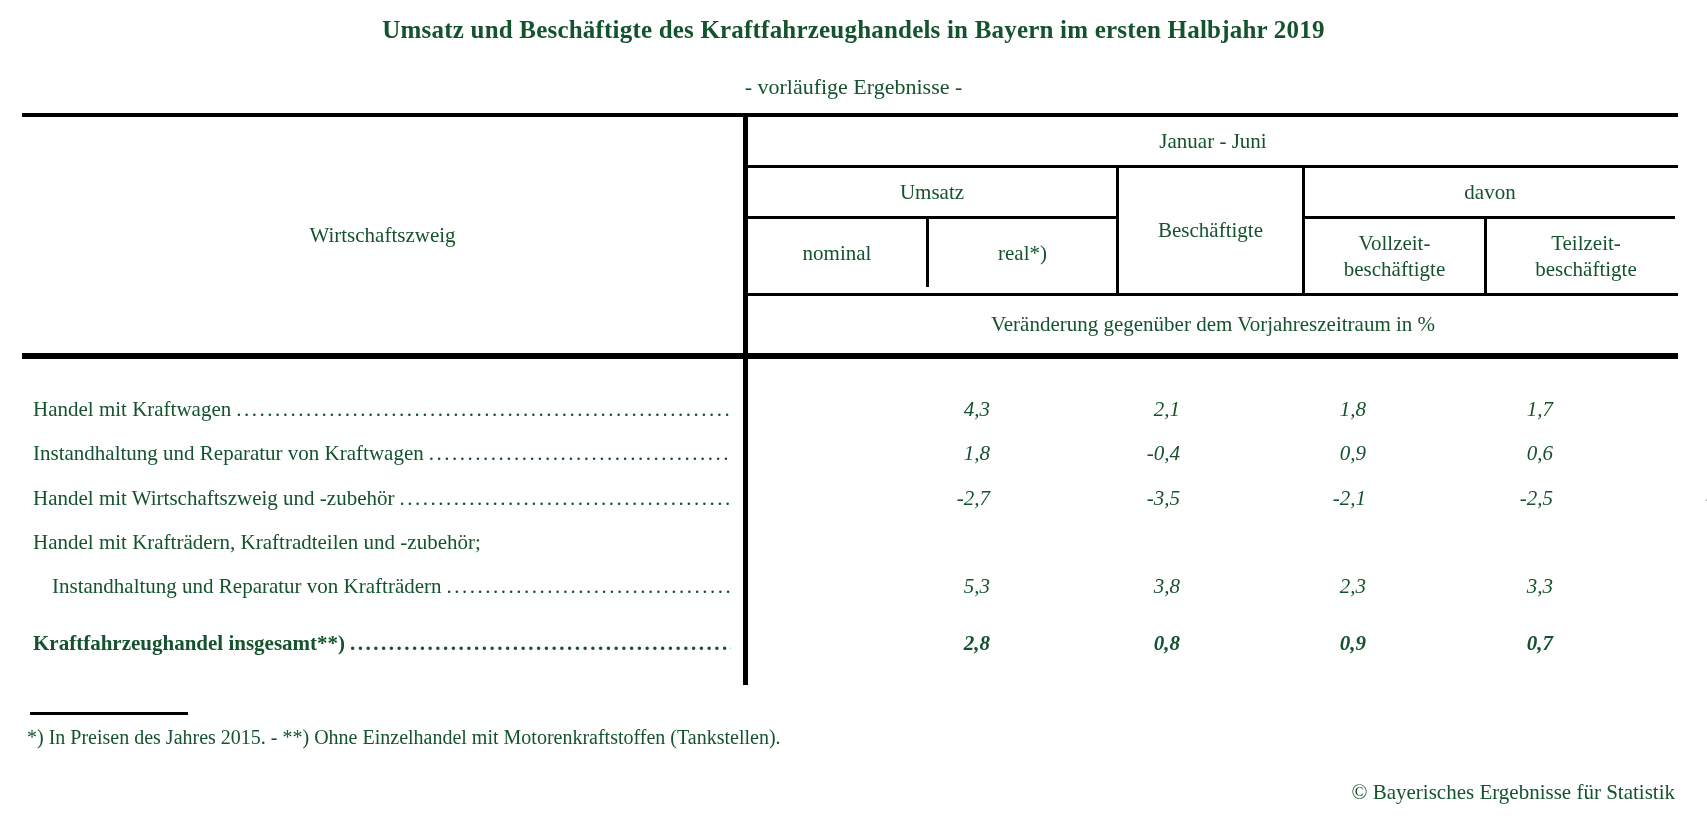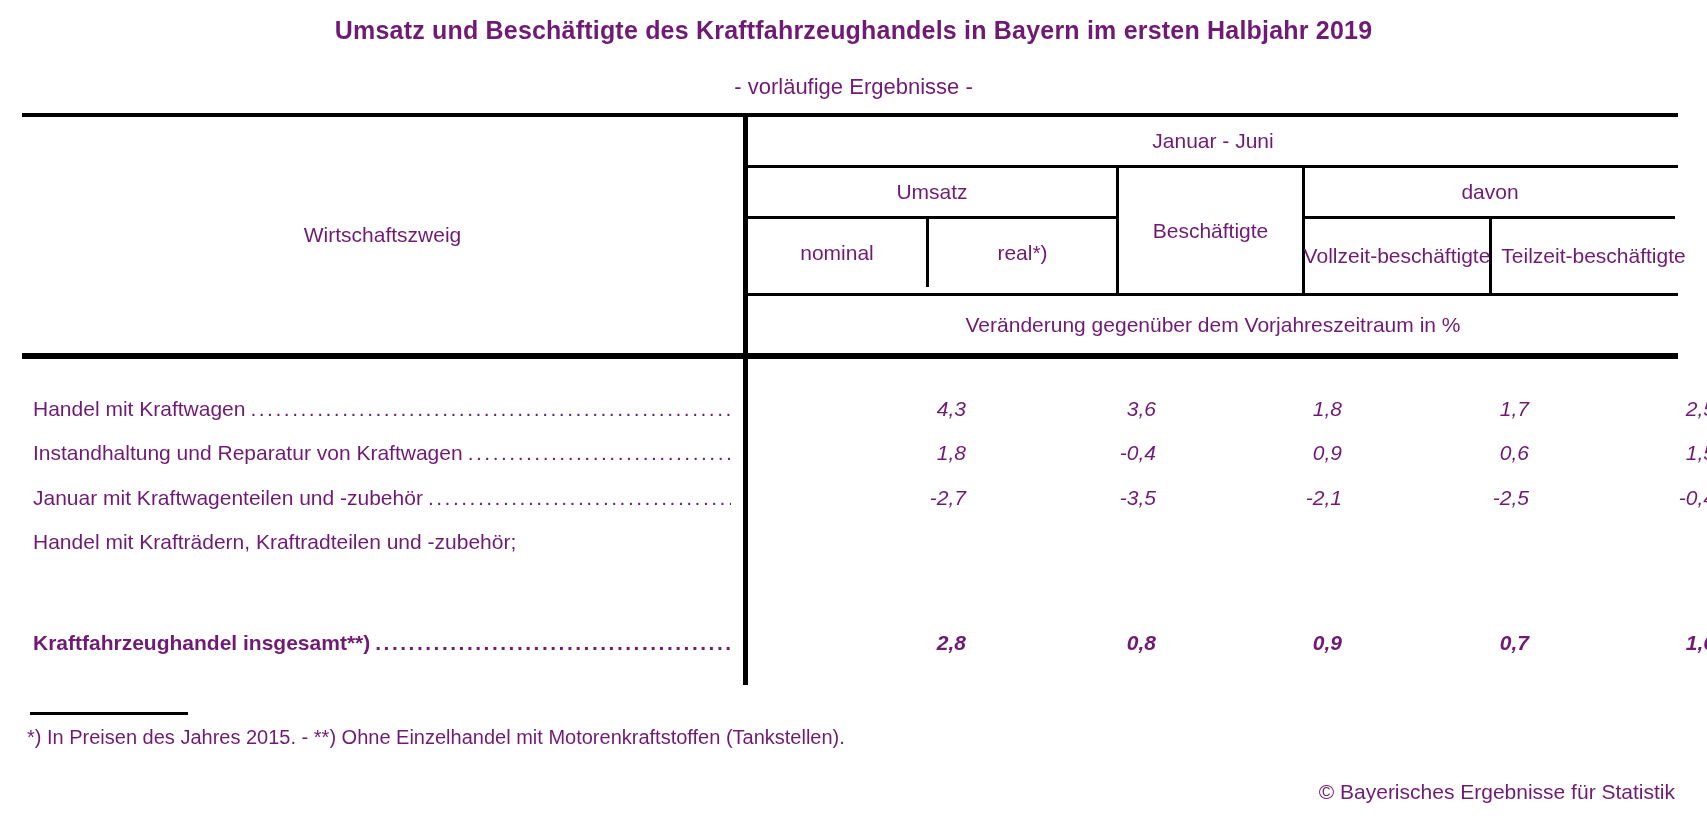--- a/index.html
+++ b/index.html
@@ -1,18 +1,18 @@
 <!DOCTYPE html>
 <html><head>
 <meta charset="utf-8">
 <style>
   html, body { margin:0; padding:0; background:#fff; }
   #page {
     position:relative; width:1707px; height:825px; background:#ffffff;
-    font-family:Liberation Sans, sans-serif; color:#701a75;
+    font-family:Liberation Serif, serif; color:#14532d;
   }
   .title {
     position:absolute; top:16px; left:0; width:100%;
     text-align:center; font-size:25px; font-weight:bold; letter-spacing:0.2px;
   }
   .subtitle {
     position:absolute; top:74px; left:0; width:100%;
     text-align:center; font-size:22px;
   }
   
@@ -36,25 +36,25 @@
   .grp-umsatz .grp-top { height:48px; border-bottom:3px solid #000; display:flex; align-items:center; justify-content:center; }
   .grp-umsatz .grp-sub { display:flex; height:68px; }
   .cell-nominal { width:181px; border-right:3px solid #000; box-sizing:border-box; display:flex; align-items:center; justify-content:center; }
   .cell-real { width:187px; display:flex; align-items:center; justify-content:center; }
   .cell-beschaeftigte { width:186px; border-right:3px solid #000; box-sizing:border-box; display:flex; align-items:center; justify-content:center; }
   .grp-davon { width:370px; }
   .grp-davon .grp-top { height:48px; border-bottom:3px solid #000; display:flex; align-items:center; justify-content:center; }
   .grp-davon .grp-sub { display:flex; height:74px; }
   .cell-vollzeit { width:187px; border-right:3px solid #000; box-sizing:border-box; }
   .cell-teilzeit { width:183px;padding-left:10px; }
-  .twoline { display:flex; flex-direction:row; align-items:center; justify-content:center; height:100%; line-height:26px;text-align:center; }
+  .twoline { display:flex; flex-direction:column; align-items:center; justify-content:center; height:100%; line-height:26px;text-align:center; }
   .hrowD { height:57px; display:flex; align-items:center; justify-content:center; }
 
   
-  .brow { position:absolute; left:22px; width:1656px; height:26px; display:flex; font-size:21px; line-height:26px; }
+  .brow { position:absolute; left:22px; width:1656px; height:26px; display:flex; font-size:21px; line-height:26px;gap:24px; }
   .blabel { width:721px; box-sizing:border-box; padding-left:11px; padding-right:12px; display:flex; white-space:nowrap; }
   .blabel.indent { padding-left:30px; }
   .leader { flex:1 1 auto; overflow:hidden; white-space:nowrap; margin-left:5px; }
   .leader::after {
     content:"....................................................................................................................................................";
     letter-spacing:2.5px;
   }
   .bvals { margin-left:0; width:930px; display:grid; grid-template-columns:181px 190px 186px 187px 186px;padding-left:48px; }
   .bvals span { text-align:right; padding-right:6px; font-style:italic; box-sizing:border-box; }
   .brow.total { font-weight:bold; }
@@ -112,21 +112,21 @@
 
   <div class="rule mid-separator"></div>
 
   <div class="brow r1">
     <div class="blabel">
       <span>Handel mit Kraftwagen</span>
       <span class="leader"></span>
     </div>
     <div class="bvals">
       <span>4,3</span>
-      <span>3,6</span>
+      <span>2,1</span>
       <span>1,8</span>
       <span>1,7</span>
       <span>2,5</span>
     </div>
   </div>
 
   <div class="brow r2">
     <div class="blabel">
       <span>Instandhaltung und Reparatur von Kraftwagen</span>
       <span class="leader"></span>
@@ -135,38 +135,51 @@
       <span>1,8</span>
       <span>-0,4</span>
       <span>0,9</span>
       <span>0,6</span>
       <span>1,5</span>
     </div>
   </div>
 
   <div class="brow r3">
     <div class="blabel">
-      <span>Januar mit Kraftwagenteilen und -zubehör</span>
+      <span>Handel mit Wirtschaftszweig und -zubehör</span>
       <span class="leader"></span>
     </div>
     <div class="bvals">
       <span>-2,7</span>
       <span>-3,5</span>
       <span>-2,1</span>
       <span>-2,5</span>
       <span>-0,4</span>
     </div>
   </div>
 
   <div class="brow r4a">
     <div class="blabel">
       <span>Handel mit Krafträdern, Kraftradteilen und -zubehör;</span>
     </div>
   </div>
 
+  <div class="brow r4b">
+    <div class="blabel indent">
+      <span>Instandhaltung und Reparatur von Krafträdern</span>
+      <span class="leader"></span>
+    </div>
+    <div class="bvals">
+      <span>5,3</span>
+      <span>3,8</span>
+      <span>2,3</span>
+      <span>3,3</span>
+      <span>0,4</span>
+    </div>
+  </div>
 
   <div class="brow rtotal total">
     <div class="blabel">
       <span>Kraftfahrzeughandel insgesamt**)</span>
       <span class="leader"></span>
     </div>
     <div class="bvals">
       <span>2,8</span>
       <span>0,8</span>
       <span>0,9</span>

